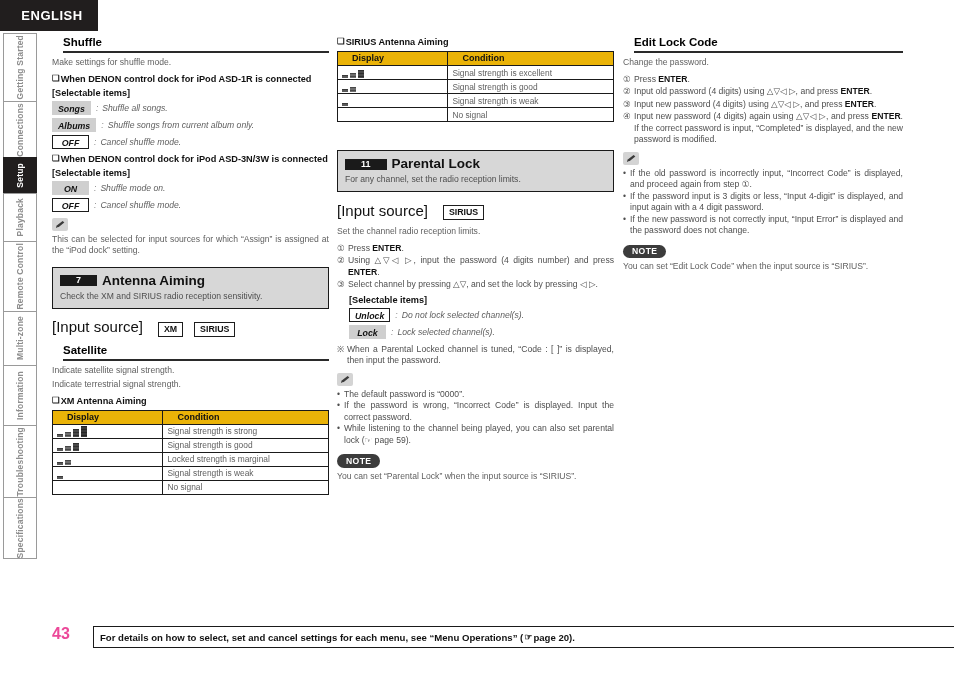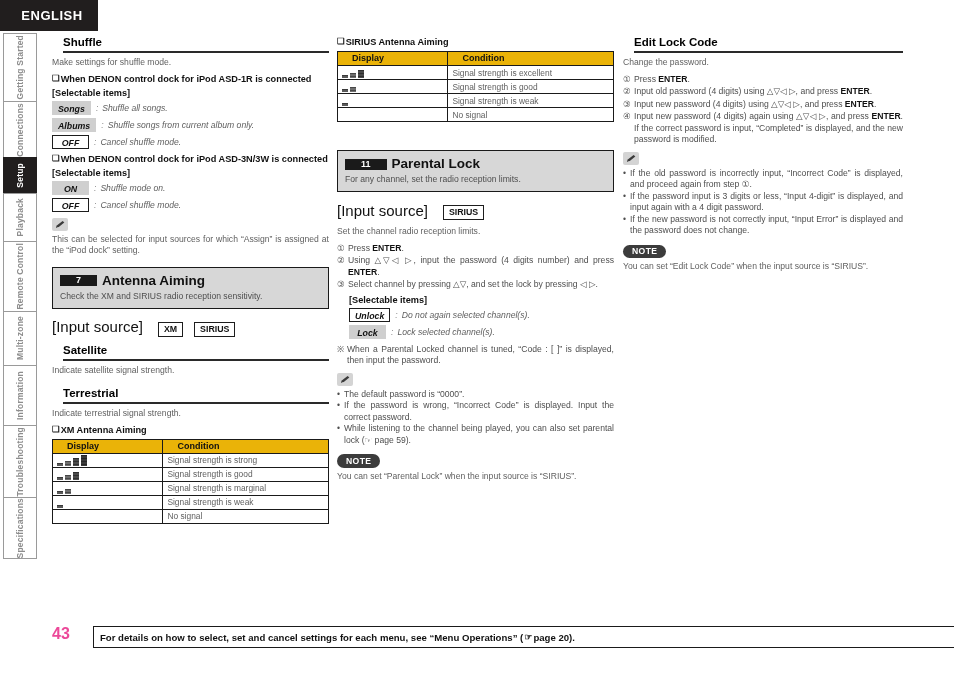--- a/index.html
+++ b/index.html
@@ -417,21 +417,20 @@
     </div>
 
     <div class="inputsrc">
       <span class="islabel">[Input source]</span>
       <span id="srcs-antenna"><span class="src-badge">XM</span><span class="src-badge">SIRIUS</span></span>
     </div>
 
     <div class="h-rule">Satellite</div>
     <div class="body-t">Indicate satellite signal strength.</div>
 
-    <div class="h-rule" style="margin-top:10px">Terrestrial</div>
     <div class="body-t">Indicate terrestrial signal strength.</div>
 
     <div class="sub-head sq" style="margin-top:3px">XM Antenna Aiming</div>
     <table class="sig" id="xm-table">
         <thead>
           <tr>
             <th style="width: 40%;">Display</th>
             <th style="width: 60%;">Condition</th>
           </tr>
         </thead>
@@ -457,21 +456,21 @@
             </td>
             <td class="cond">Signal strength is good</td>
           </tr>
           <tr>
             <td class="disp">
               <div class="bars">
                 <span class="bar b1"></span>
                 <span class="bar b2"></span>
               </div>
             </td>
-            <td class="cond">Signal strength is marginal</td>
+            <td class="cond">Locked strength is marginal</td>
           </tr>
           <tr>
             <td class="disp">
               <div class="bars">
                 <span class="bar b1"></span>
               </div>
             </td>
             <td class="cond">Signal strength is weak</td>
           </tr>
           <tr>
@@ -559,21 +558,21 @@
           <span class="snum">③</span>
           <span class="stext">Select channel by pressing △▽, and set the lock by pressing ◁ ▷.</span>
         </div>
       </div>
 
     <div class="sel-items indent">[Selectable items]</div>
     <div class="indent" id="lock-opts">
         <div class="keyrow">
           <span class="keybox outline">Unlock</span>
           <span class="colon">:</span>
-          <span class="kdesc">Do not again selected channel(s).</span>
+          <span class="kdesc">Do not lock selected channel(s).</span>
         </div>
         <div class="keyrow">
           <span class="keybox">Lock</span>
           <span class="colon">:</span>
           <span class="kdesc">Lock selected channel(s).</span>
         </div>
       </div>
 
     <div class="aster">
       <span class="adot">※</span>

